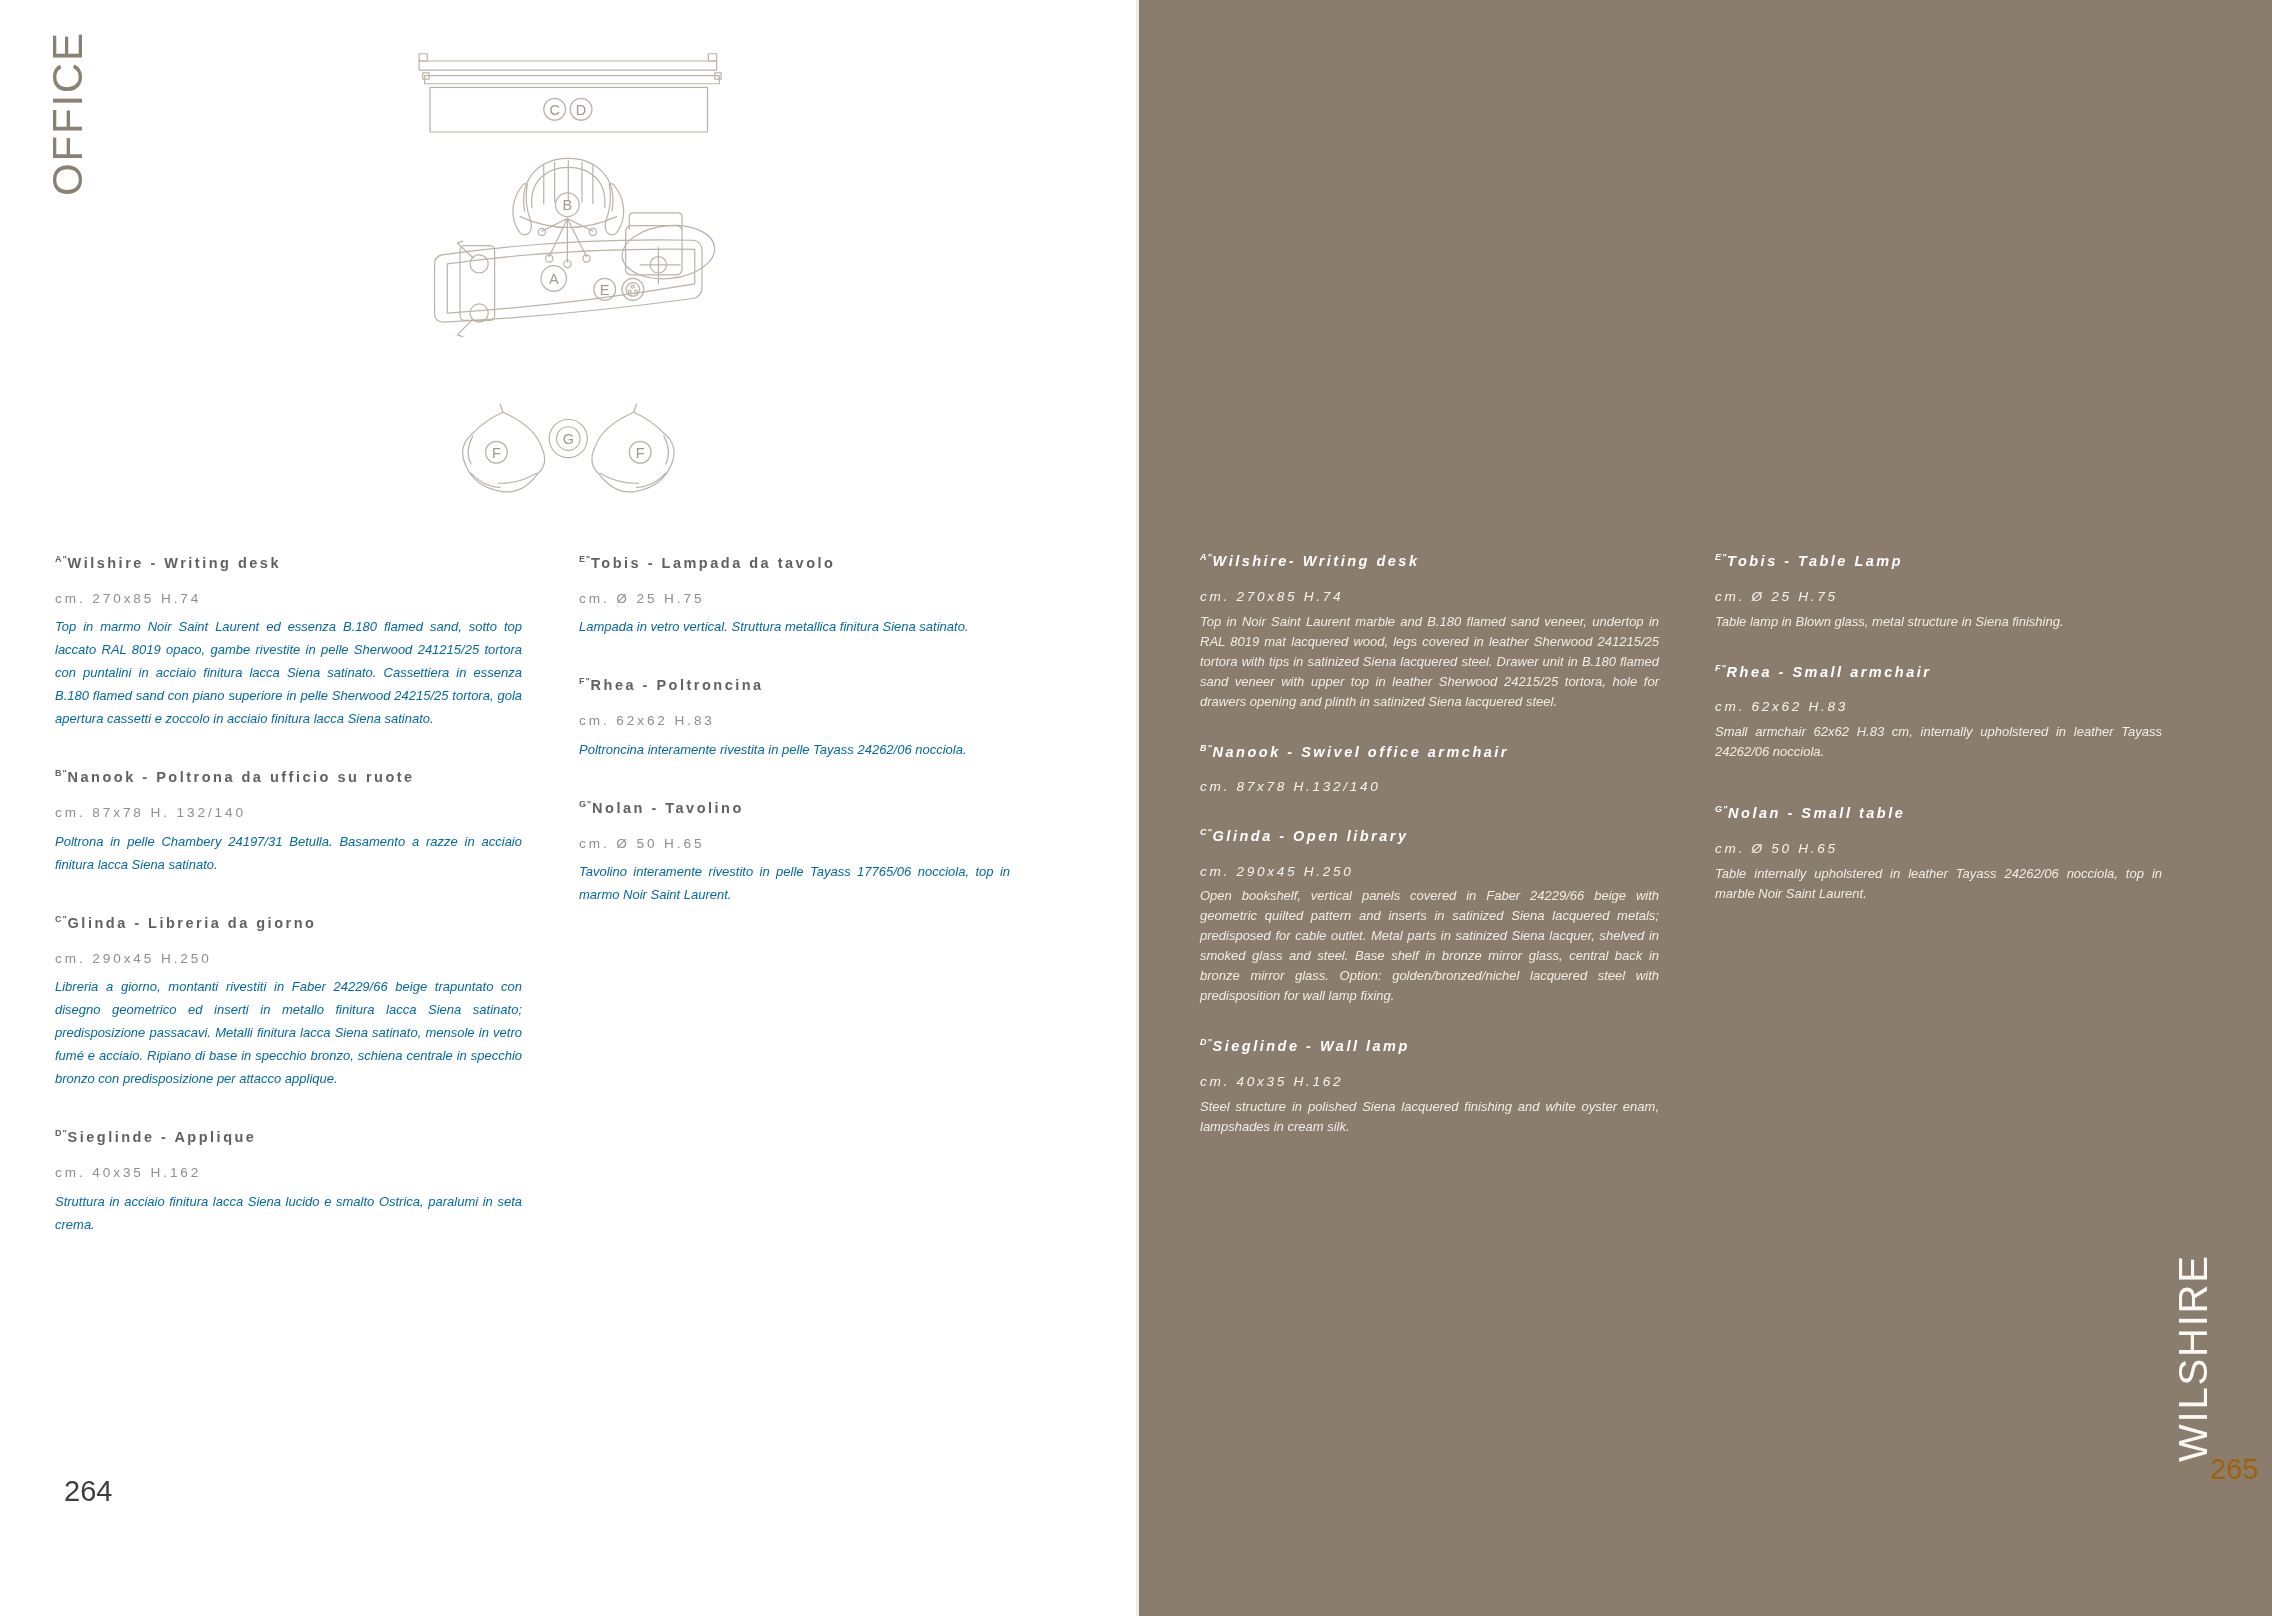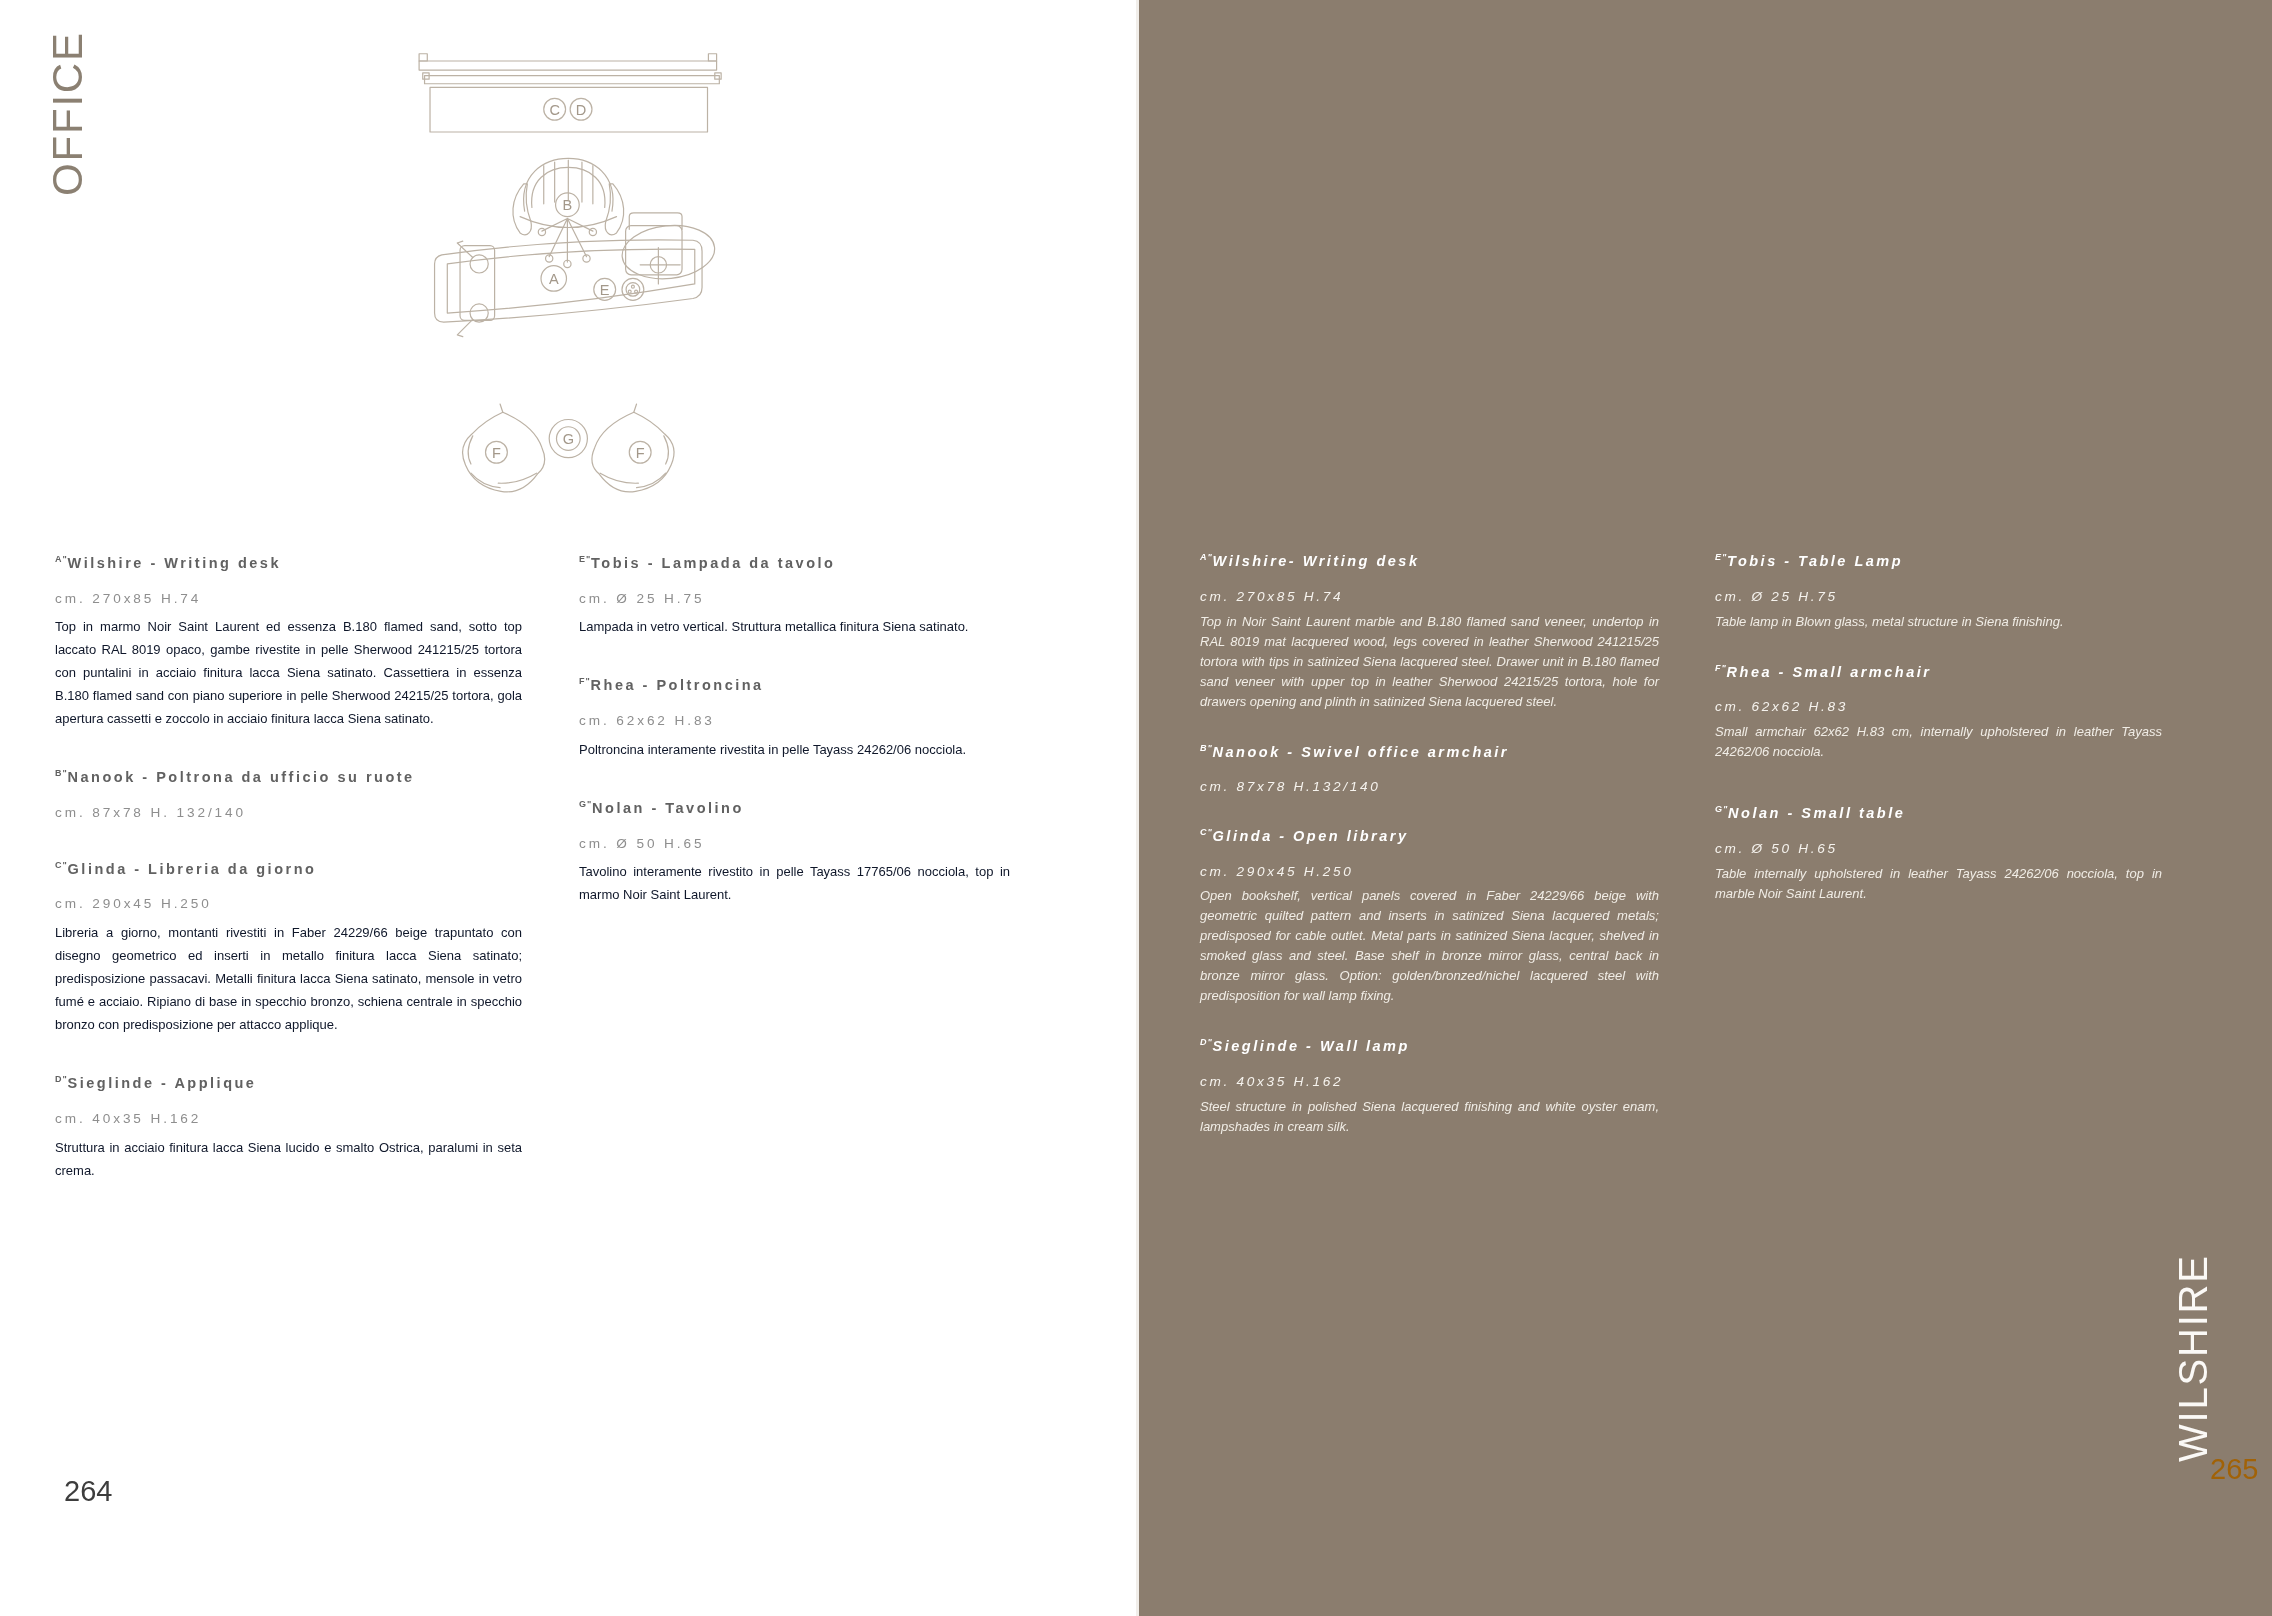--- a/index.html
+++ b/index.html
@@ -40,22 +40,23 @@
     margin:0;font-size:14.5px;font-weight:700;letter-spacing:2.5px;
     color:#616161;line-height:18px;
   }
   .sec h3 .marker{
     font-size:9px;vertical-align:super;letter-spacing:0.9px;font-weight:700;
   }
   .sec .dims{
     margin-top:19px;font-size:13.6px;letter-spacing:2.9px;color:#8e8e8e;line-height:16.4px;
   }
   .sec .body{
-    margin-top:8.2px;font-size:13px;line-height:23px;color:#0f172a;
+    margin-top:8.2px;font-size:13px;line-height:23px;color:#0369a1;
     text-align:justify;
+    font-style:italic;
   }
 
   
   .right .sec h3{color:#ffffff;font-style:italic;}
   .right .sec .dims{color:#f6f3ee;font-style:italic;letter-spacing:2.7px;}
   .right .sec .body{
     color:#f1ede6;font-style:italic;line-height:20px;margin-top:6.4px;
   }
 
   
@@ -145,20 +146,21 @@
 
   <div id="l-col1" class="col">
     <div class="sec">
       <h3><span class="marker">A"</span><span>Wilshire - Writing desk</span></h3>
       <div class="dims">cm. 270x85 H.74</div>
       <div class="body">Top in marmo Noir Saint Laurent ed essenza B.180 flamed sand, sotto top laccato RAL 8019 opaco, gambe rivestite in pelle Sherwood 241215/25 tortora con puntalini in acciaio finitura lacca Siena satinato. Cassettiera in essenza B.180 flamed sand con piano superiore in pelle Sherwood 24215/25 tortora, gola apertura cassetti e zoccolo in acciaio finitura lacca Siena satinato.</div>
     </div>
     <div class="sec">
       <h3><span class="marker">B"</span><span>Nanook - Poltrona da ufficio su ruote</span></h3>
       <div class="dims">cm. 87x78 H. 132/140</div>
+      <div class="body">Poltrona in pelle Chambery 24197/31 Betulla. Basamento a razze in acciaio finitura lacca Siena satinato.</div>
     </div>
     <div class="sec">
       <h3><span class="marker">C"</span><span>Glinda - Libreria da giorno</span></h3>
       <div class="dims">cm. 290x45 H.250</div>
       <div class="body">Libreria a giorno, montanti rivestiti in Faber 24229/66 beige trapuntato con disegno geometrico ed inserti in metallo finitura lacca Siena satinato; predisposizione passacavi. Metalli finitura lacca Siena satinato, mensole in vetro fumé e acciaio. Ripiano di base in specchio bronzo, schiena centrale in specchio bronzo con predisposizione per attacco applique.</div>
     </div>
     <div class="sec">
       <h3><span class="marker">D"</span><span>Sieglinde - Applique</span></h3>
       <div class="dims">cm. 40x35 H.162</div>
       <div class="body">Struttura in acciaio finitura lacca Siena lucido e smalto Ostrica, paralumi in seta crema.</div>

